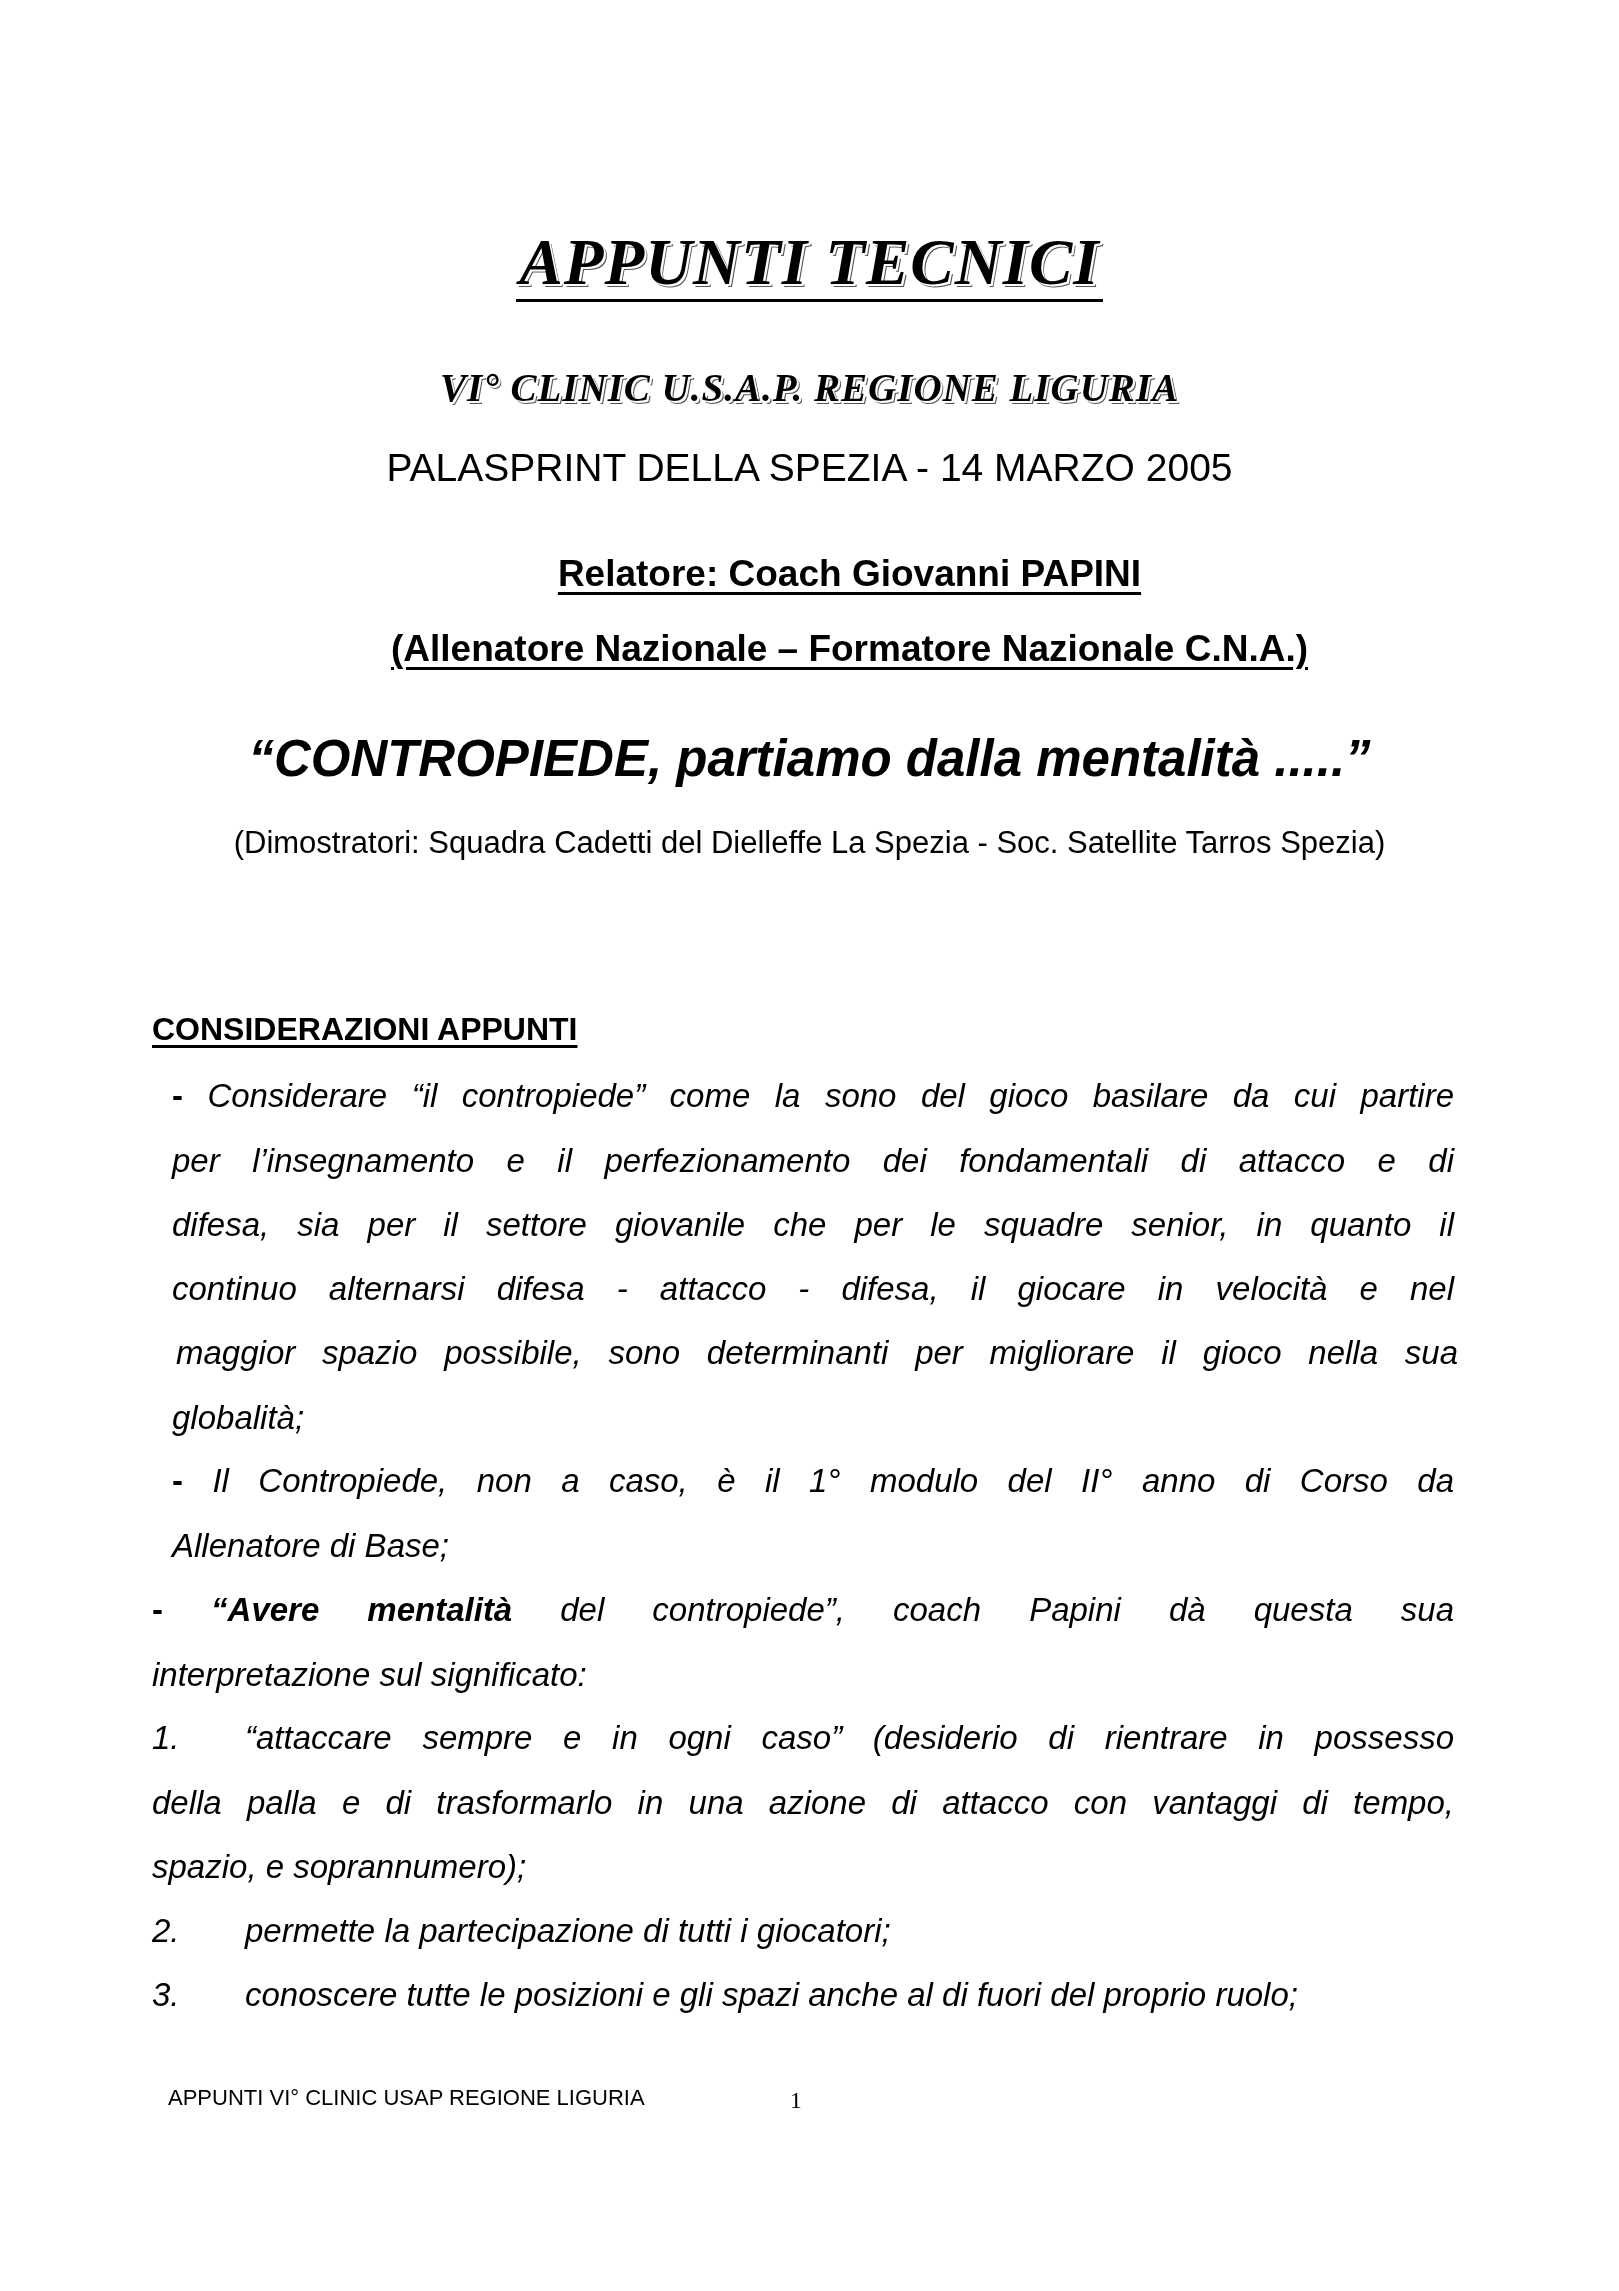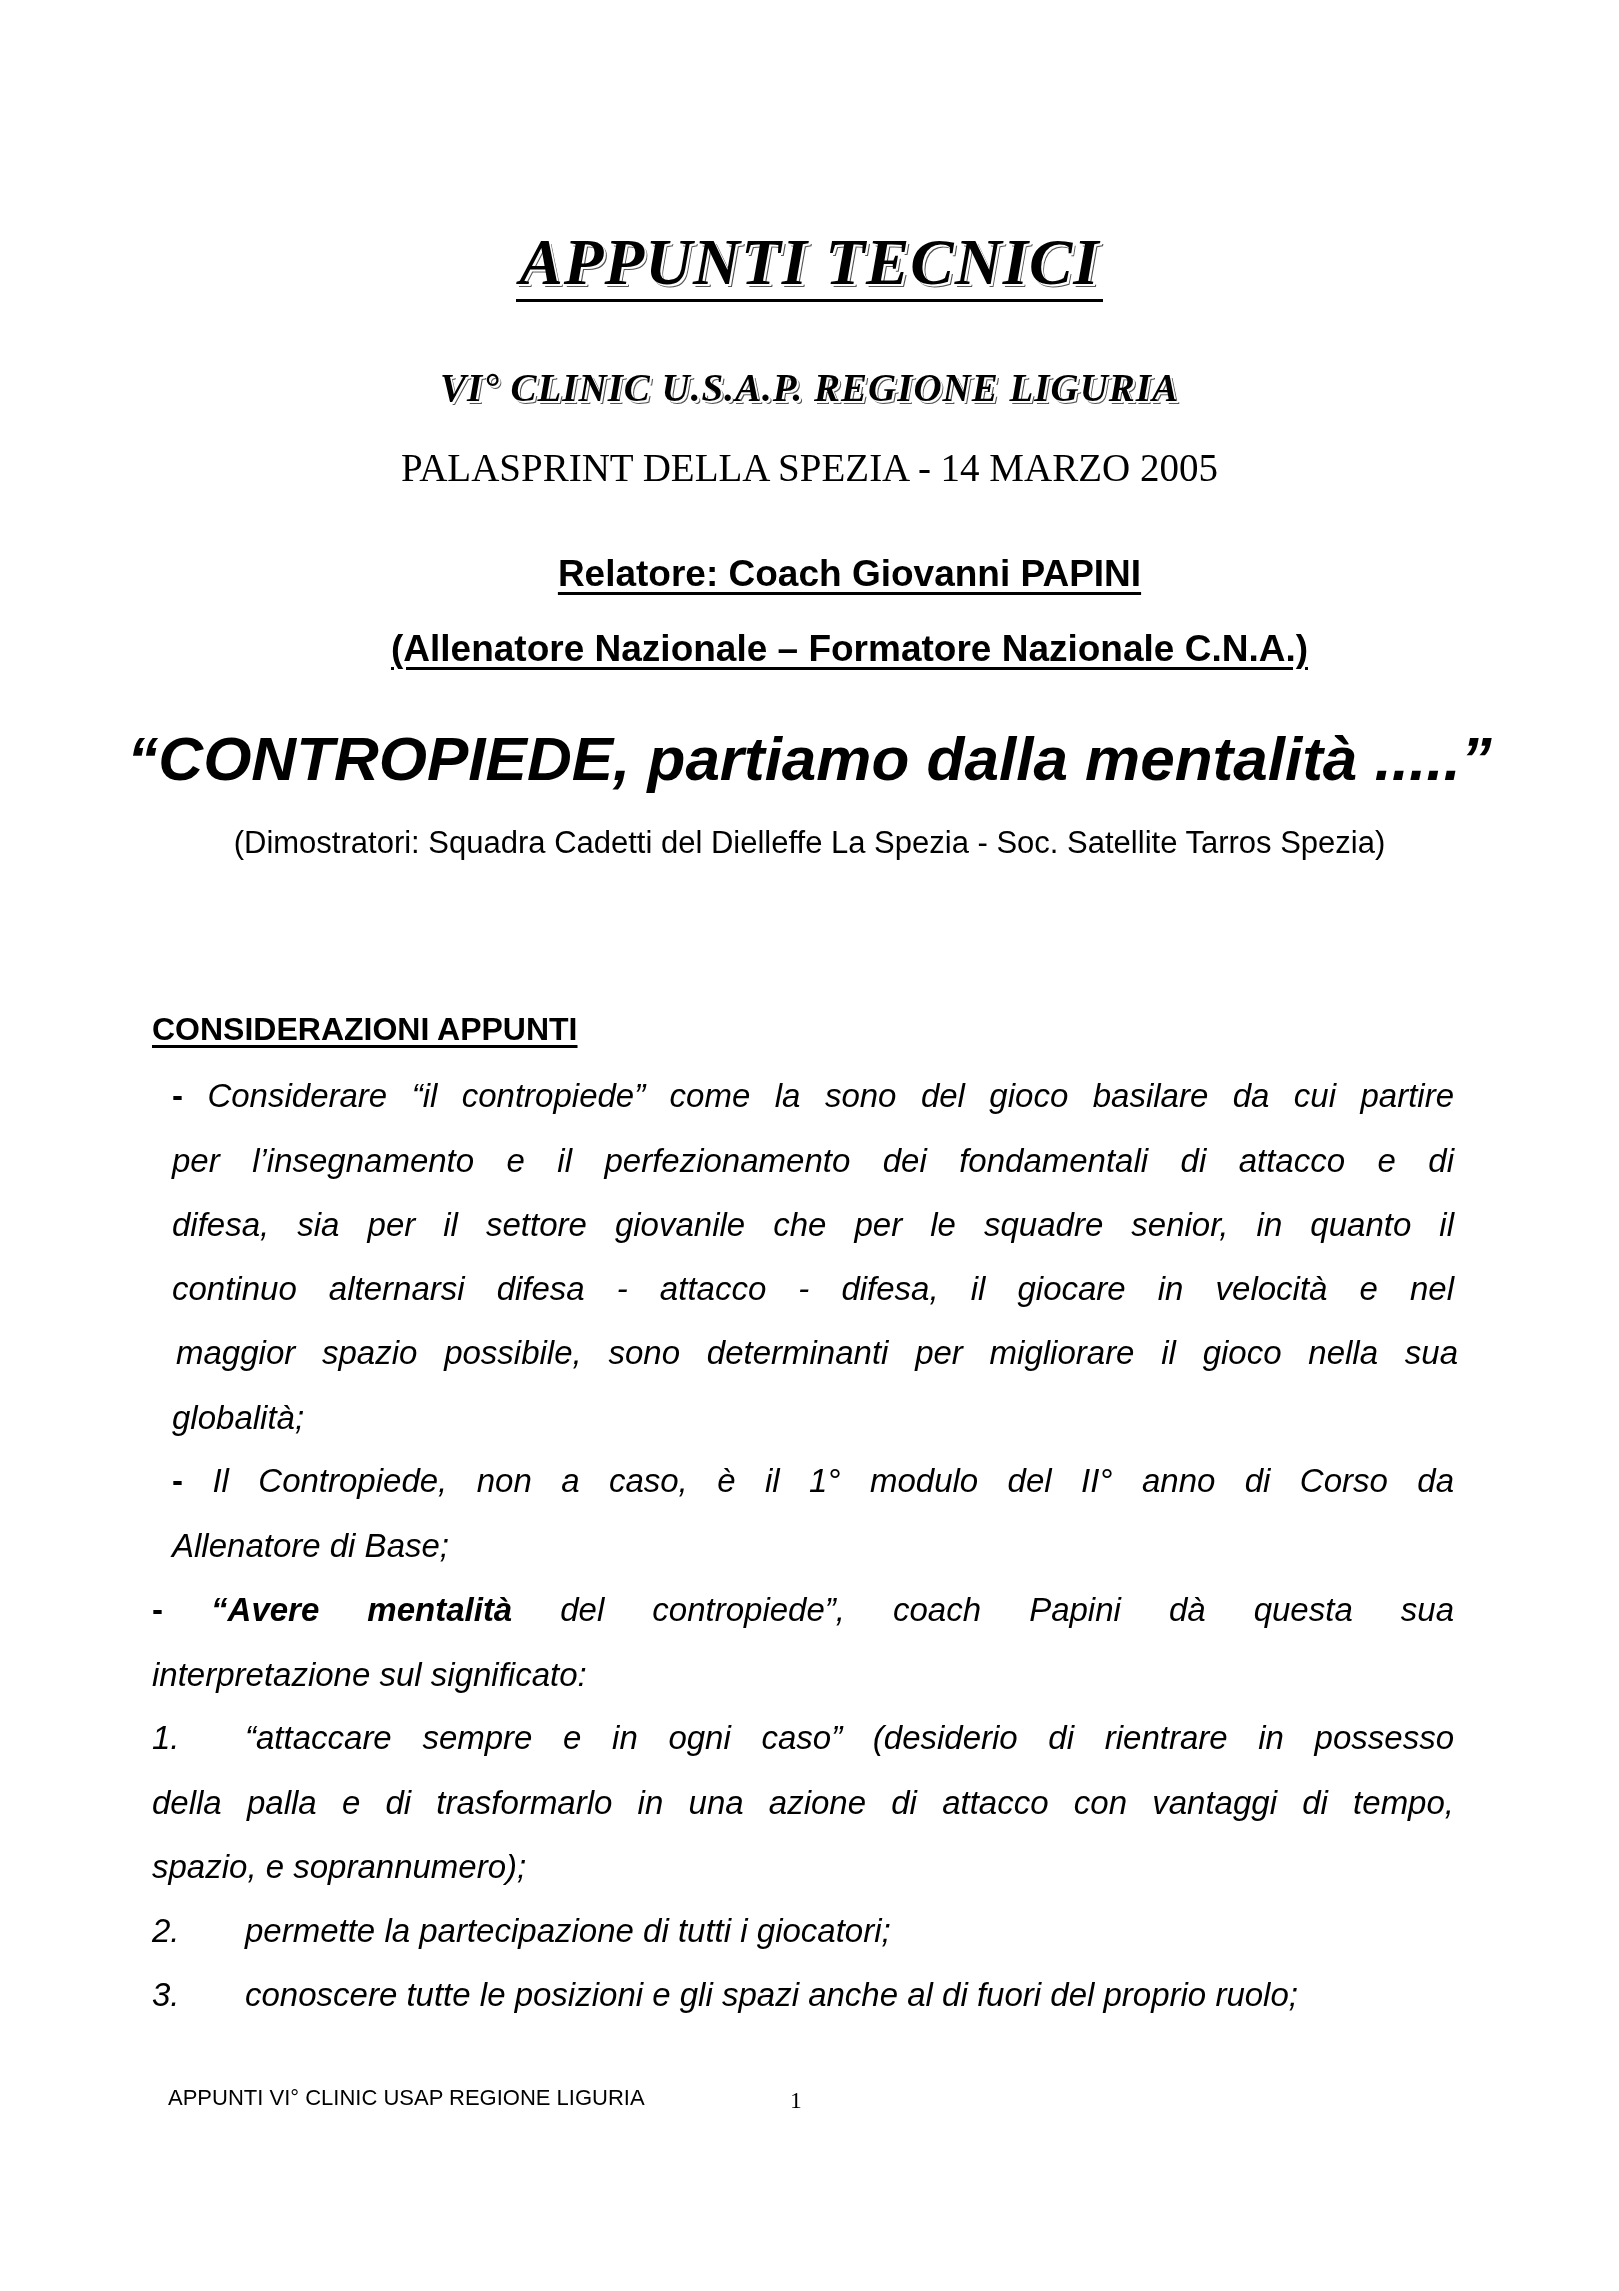--- a/index.html
+++ b/index.html
@@ -50,38 +50,37 @@
     }
     #subtitle {
       top: 363px;
       font-size: 39px;
       line-height: 49px;
     }
     #venue {
       top: 443px;
       font-size: 39px;
       line-height: 49px;
-      font-family: Liberation Serif, serif;
     }
     .underlined-bold {
       font-weight: bold;
       font-size: 37px;
       line-height: 49px;
       padding-left: 40px;
     }
     .underlined-bold span {
       text-decoration: underline;
       text-decoration-thickness: 2.9px;
       text-underline-offset: 5.9px;
     }
     #speaker { top: 549px; }
     #speaker-role { top: 624px; }
     #talk-title {
       top: 727px;
-      font-size: 62px;
+      font-size: 51px;
       font-weight: bold;
       font-style: italic;
       line-height: 63px;
     }
     #demonstrators {
       top: 821px;
       font-size: 31px;
       line-height: 43px;
     }
     #section-heading {

